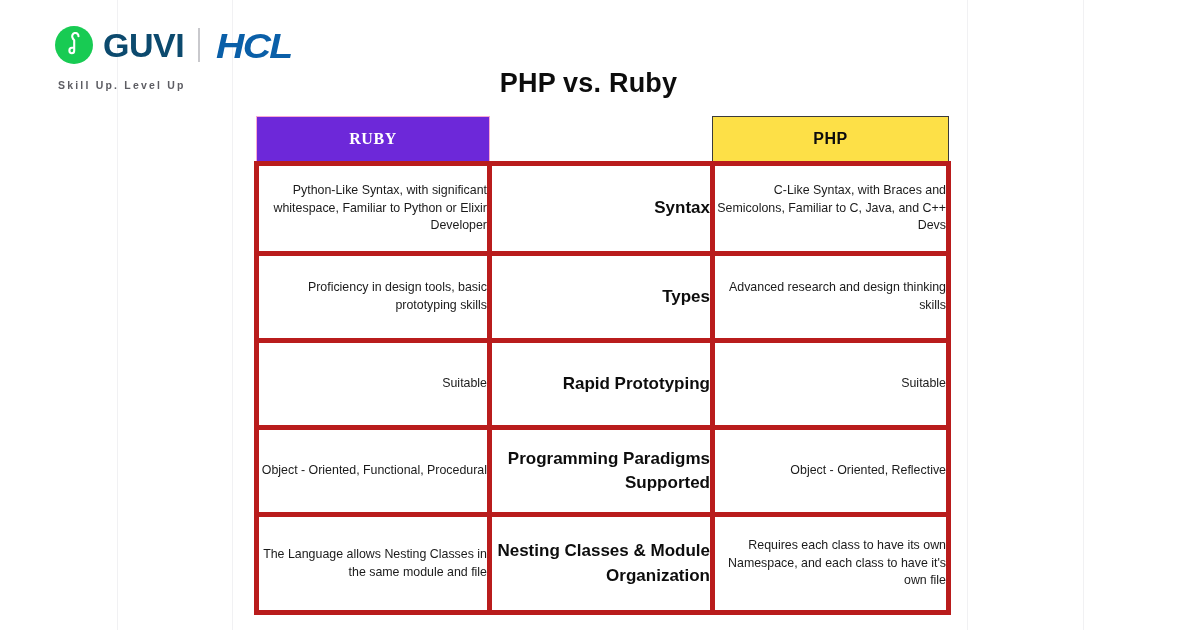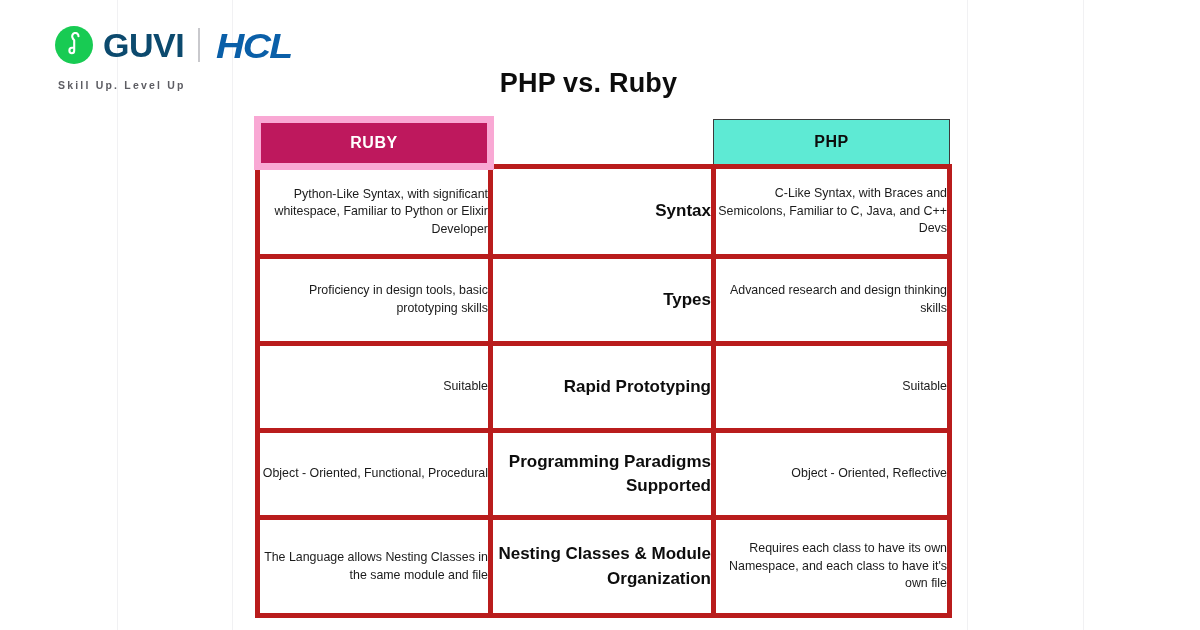--- a/index.html
+++ b/index.html
@@ -124,31 +124,32 @@
   
   .hd {
     height: 47px;
     text-align: center;
     vertical-align: middle;
     font-size: 16px;
     font-weight: 700;
     letter-spacing: 0.6px;
   }
   .hd-ruby {
-    background: #be185d;
+    background: #6d28d9;
     color: #ffffff;
-    border: 7px solid #f9a8d4;
+    border: 1px solid #f9a8d4;
+    font-family: Liberation Serif, serif;
   }
   .hd-blank {
     background: #ffffff;
     border: none;
     border-bottom: 1px solid #3b3b3b;
   }
   .hd-php {
-    background: #5eead4;
+    background: #fde047;
     color: #0d0d0d;
     border: 1px solid #3b3b3b;
   }
 
   
   .cell {
     border: 5px solid #b91c1c;
     text-align: right;
     vertical-align: middle;
     padding: 10px 14px;

